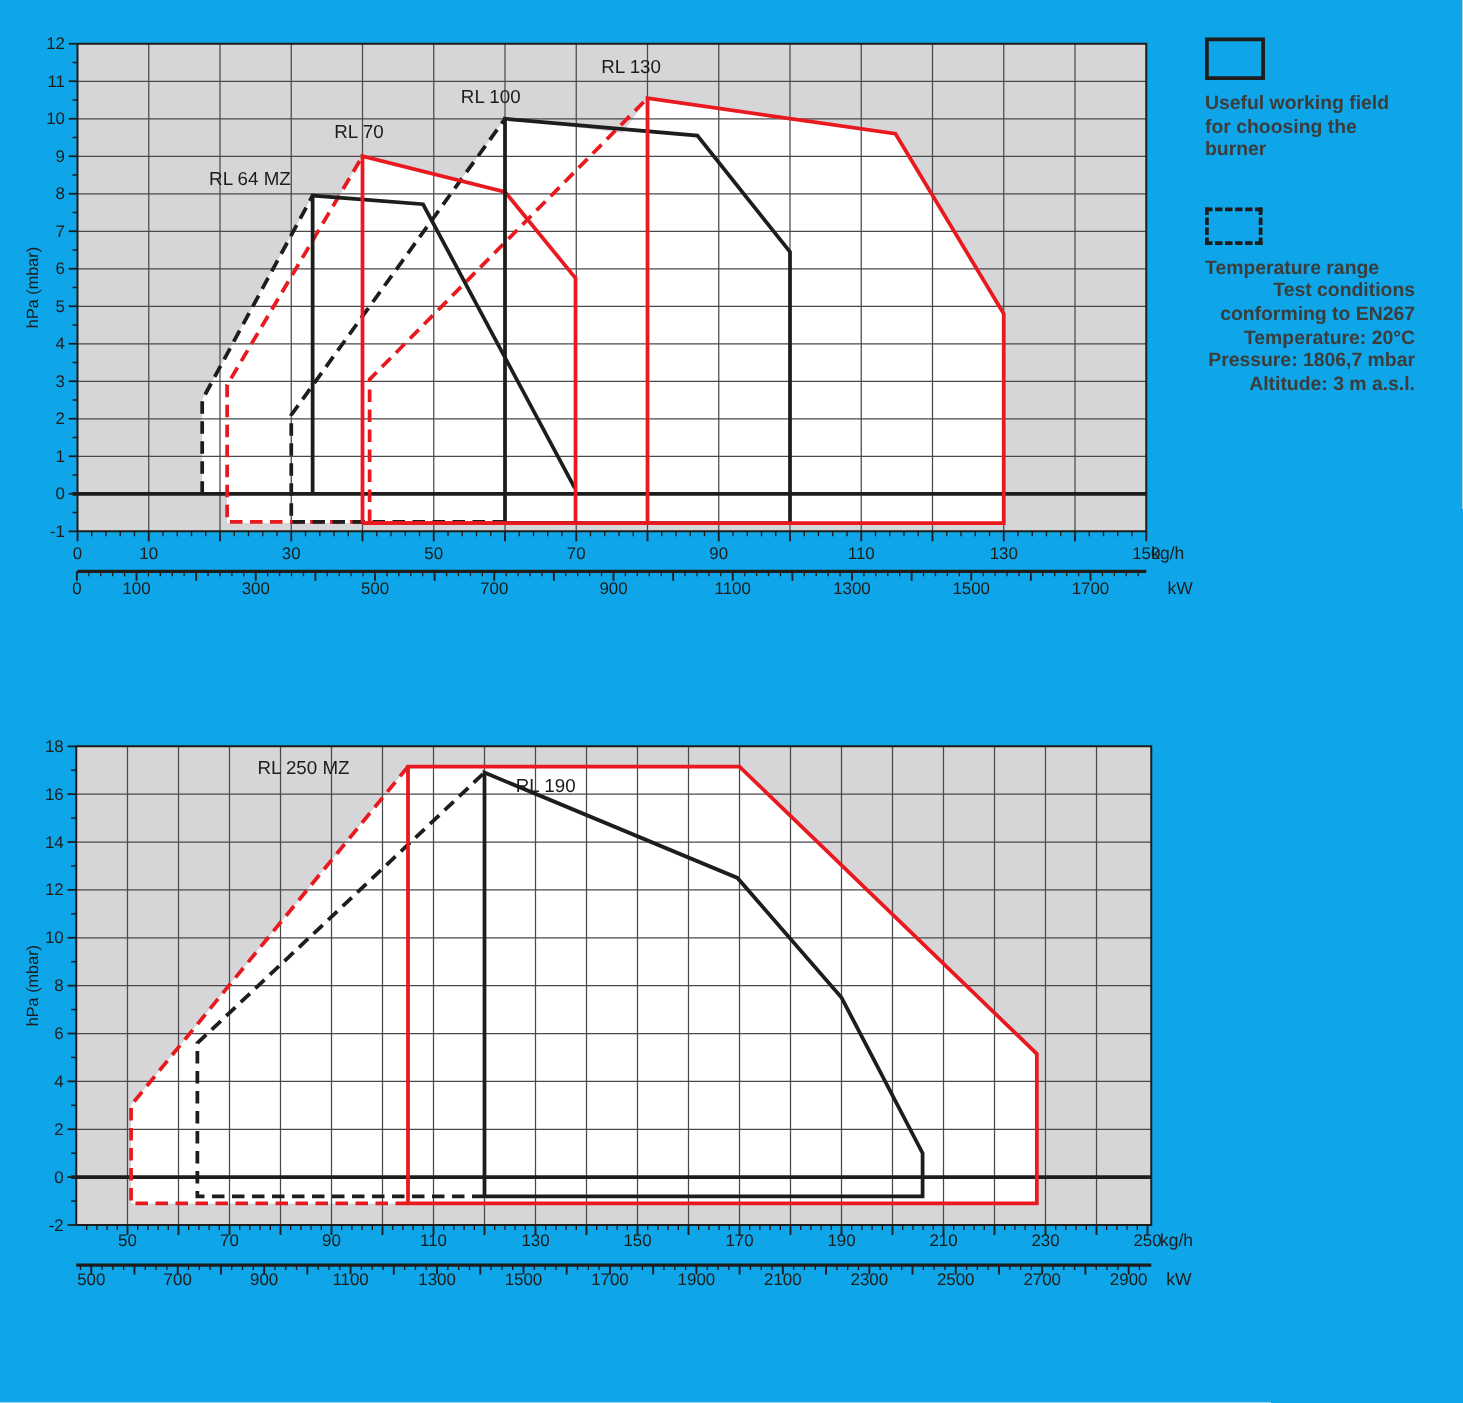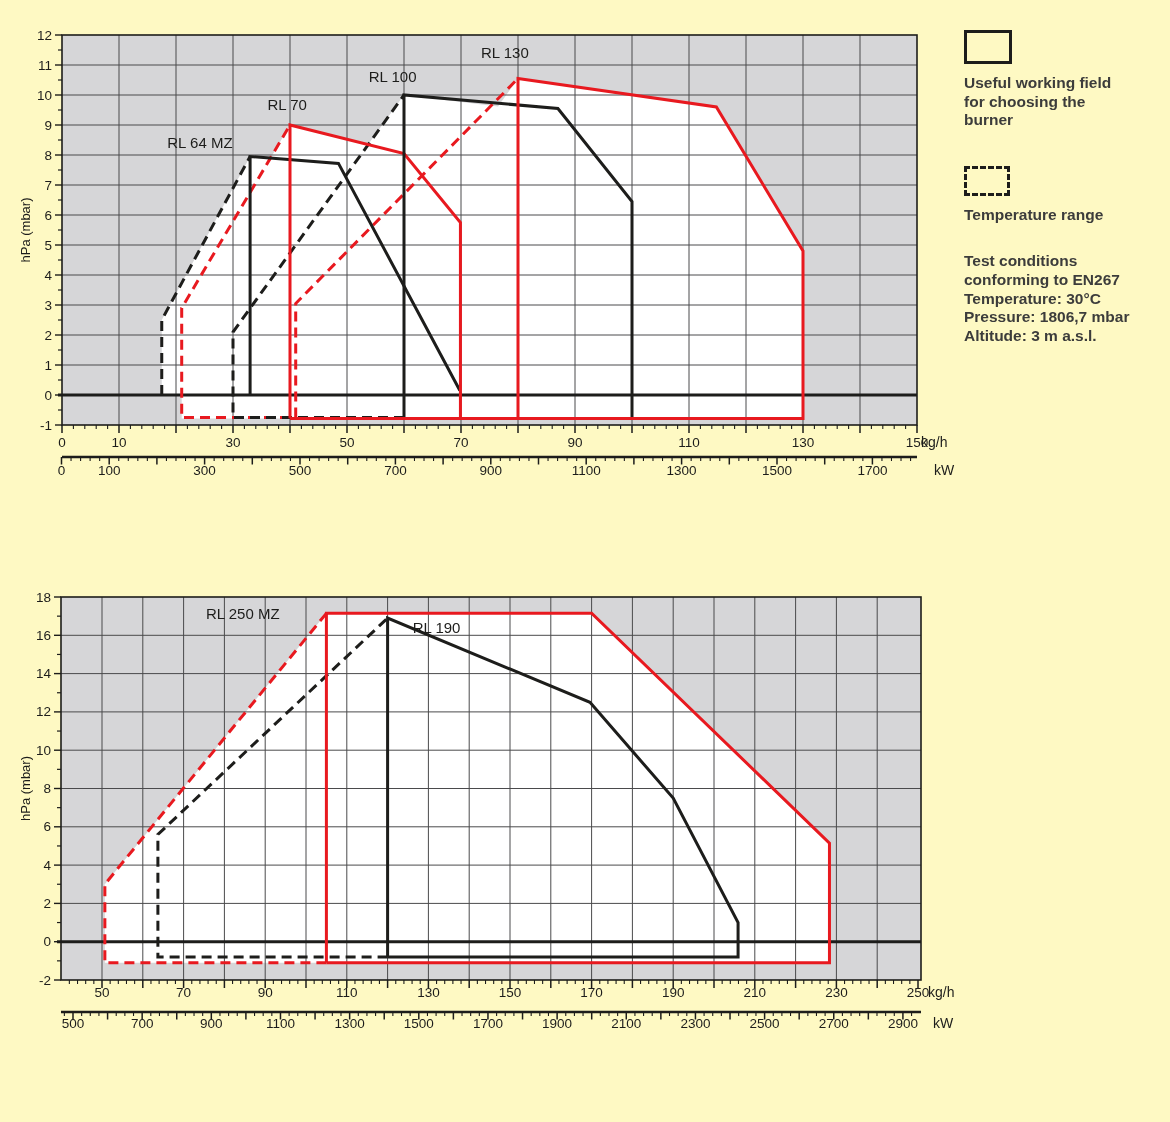--- a/index.html
+++ b/index.html
@@ -1,30 +1,30 @@
 <!DOCTYPE html>
 <html><head>
 <meta charset="utf-8">
 <style>
   html,body{margin:0;padding:0;background:#ffffff;}
-  #stage{position:relative;width:1170px;height:1122px;background:#fef9c3;overflow:hidden;
+  #stage{position:relative;width:1170px;height:1122px;background:#0ea5e9;overflow:hidden;
          font-family:"Liberation Sans",sans-serif;}
   svg{position:absolute;left:0;}
   #chart1{top:0;}
   #chart2{top:570px;}
   svg text{font-family:"Liberation Sans",sans-serif;fill:#1d1d1b;}
   svg text.tick{font-size:13.5px;}
   svg text.unit{font-size:14px;}
   svg text.curvelabel{font-size:15px;}
   svg text.ytitle{font-size:13px;}
   #legend{position:absolute;left:964px;top:30px;width:168px;color:#3c3c3b;
           font-size:15.5px;font-weight:700;line-height:1.2;}
   .swatch-solid{width:42px;height:28px;border:3.5px solid #1d1d1b;margin-bottom:10px;}
   .swatch-dashed{width:40px;height:24px;border:3px dashed #1d1d1b;margin:36px 0 10px 0;}
-  .test-block{margin-top:28px;}
+  .test-block{text-align:right;}
 </style>
 </head>
 <body>
 
 <div id="stage">
 
   <svg id="chart1" width="970" height="490" viewBox="0 0 970 490">
       <rect x="62" y="35" width="855" height="390" fill="#d6d6d8"></rect>
       <polygon points="181.7,418.4 181.7,395 161.75,395 161.75,320 250.1,156.5 270.62,158 290,125 368.09000000000003,144.5 404,95 498.05,106.40000000000003 518,78.5 716.36,107 803,251 803,418.4" fill="#ffffff"></polygon>
       <line x1="119" y1="35" x2="119" y2="425" stroke="#4a4a4c" stroke-width="1"></line>
@@ -605,19 +605,19 @@
       <text x="30" y="218.5" text-anchor="middle" class="ytitle" transform="rotate(-90 30 218.5)">hPa (mbar)</text>
     </svg>
 
   <div id="legend">
     <div class="swatch-solid"></div>
     <div>Useful working field for choosing the burner</div>
     <div class="swatch-dashed"></div>
     <div>Temperature range</div>
     <div class="test-block">
       <div>Test conditions conforming to EN267</div>
-      <div>Temperature: 30°C</div>
+      <div>Temperature: 20°C</div>
       <div>Pressure: 1806,7 mbar</div>
       <div>Altitude: 3 m a.s.l.</div>
     </div>
   </div>
 
 </div>
 
 </body></html>

